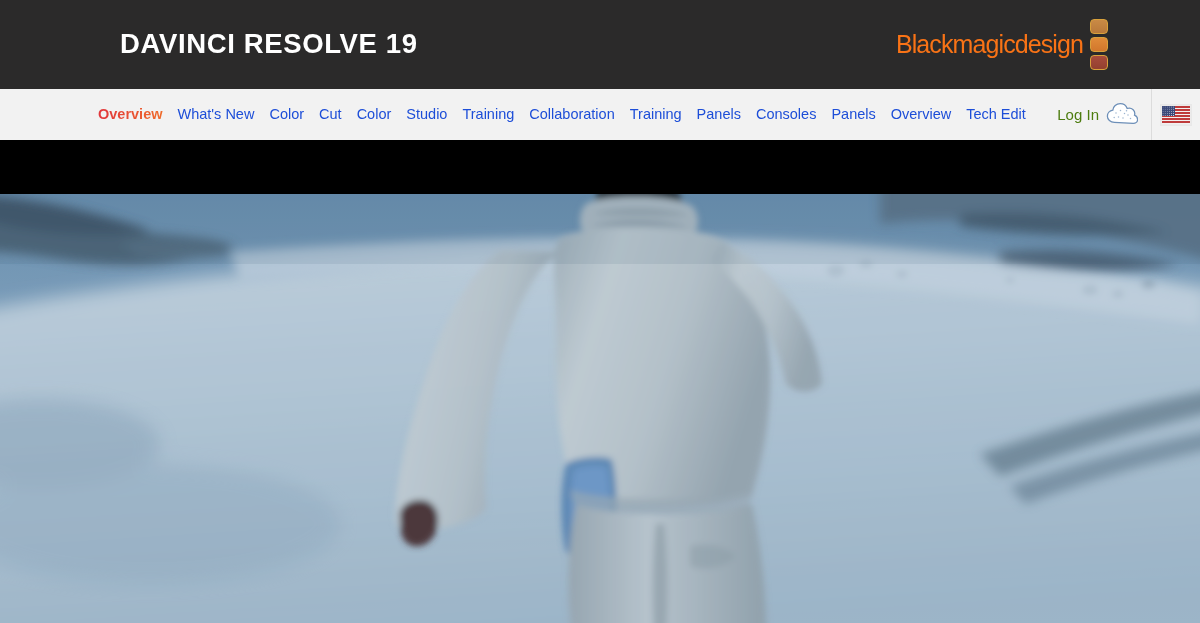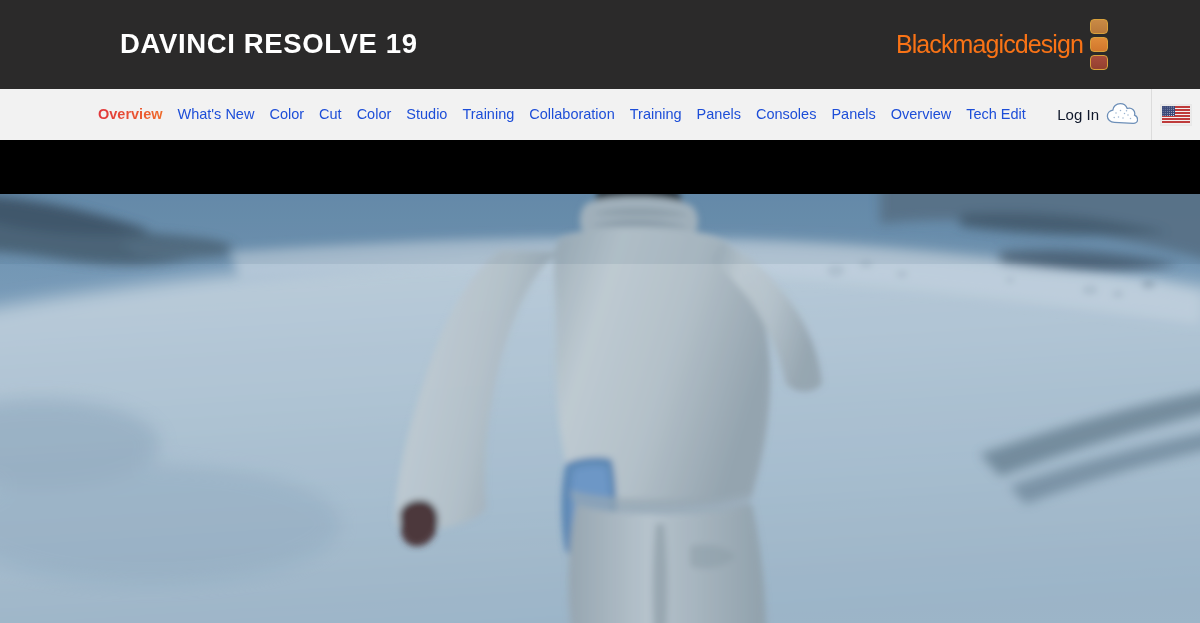--- a/index.html
+++ b/index.html
@@ -121,21 +121,21 @@
 
   .login-group {
     display: flex;
     align-items: center;
     gap: 7px;
     padding-right: 13px;
     cursor: pointer;
   }
   .login-label {
     font-size: 15px;
-    color: #0f172a;
+    color: #4d7c0f;
     line-height: 1;
     white-space: nowrap;
   }
   .cloud-icon { display: block; }
 
   .nav-divider {
     width: 1px;
     height: 51px;
     background: #dcdcdc;
   }

